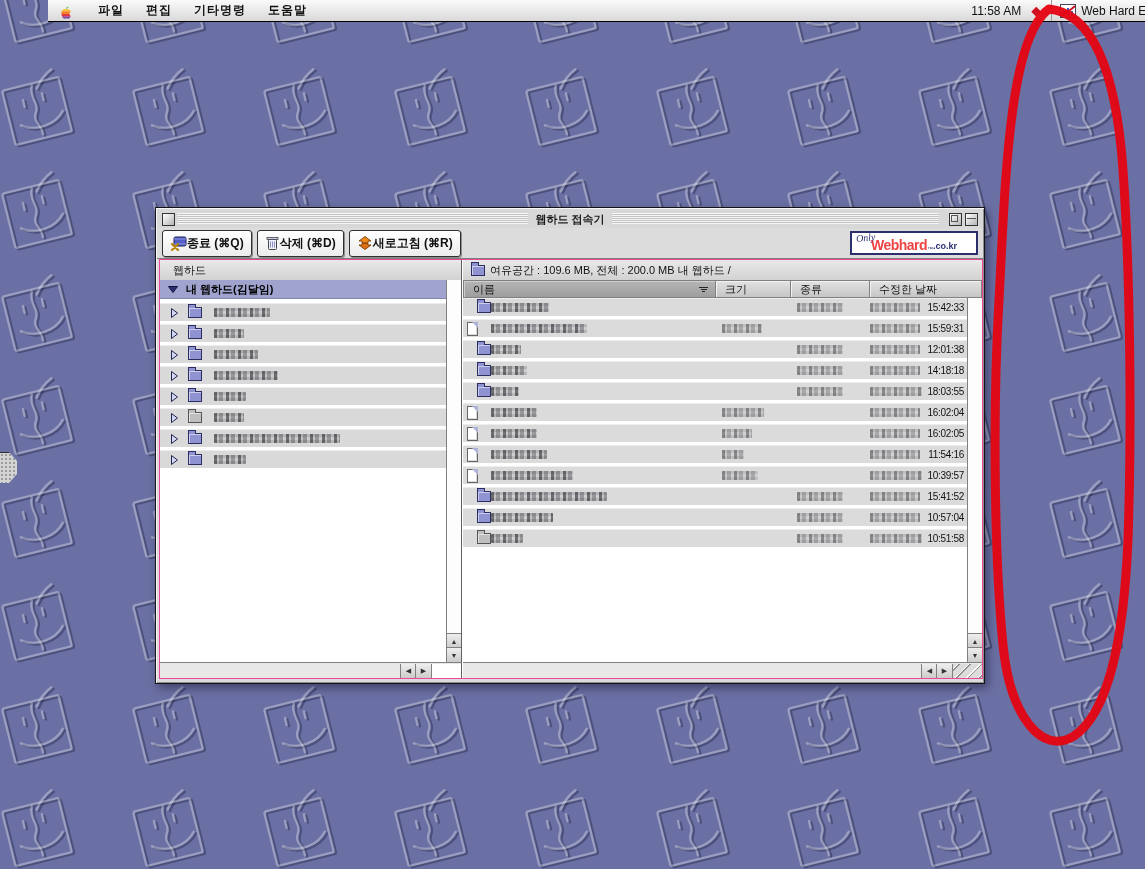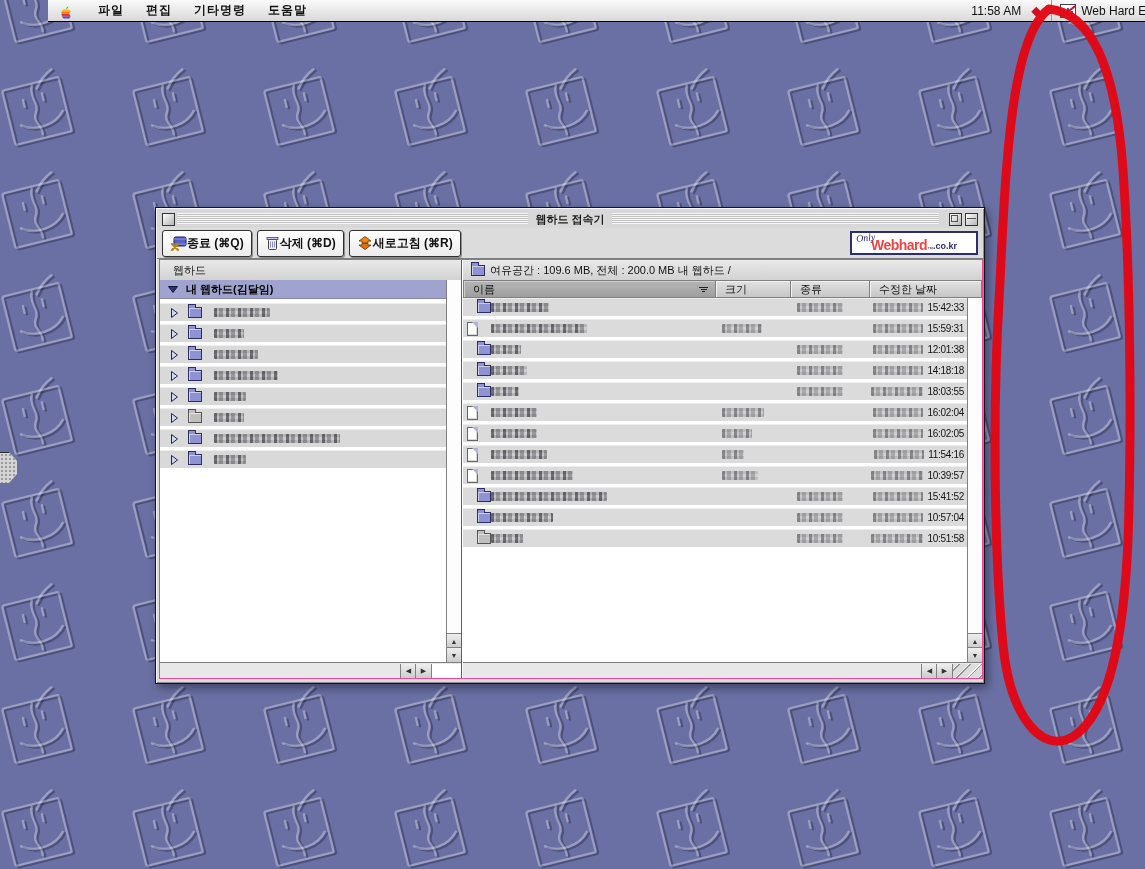--- a/index.html
+++ b/index.html
@@ -104,21 +104,21 @@
   .sort-lines{margin-left:auto;margin-right:7px;display:flex;flex-direction:column;gap:1px;align-items:center;}
   .sort-lines i{display:block;height:1px;background:#222;}
   .sort-lines i:nth-child(1){width:9px;}.sort-lines i:nth-child(2){width:6px;}.sort-lines i:nth-child(3){width:3px;}
   #file-rows{position:absolute;left:0;top:38px;width:504px;bottom:16px;background:#fff;overflow:hidden;}
   .frow{height:17px;margin-bottom:3px;background:#dbdbdb;border-top:1px solid #ededed;position:relative;}
   .frow .cell{position:absolute;top:0;height:17px;display:flex;align-items:center;}
   .frow .cl-icon{left:4px;}
   .frow .cl-name{left:28px;}
   .frow .cl-size{left:259px;}
   .frow .cl-kind{left:334px;}
-  .frow .cl-date{left:407px;width:94px;justify-content:flex-end;gap:4px;}
+  .frow .cl-date{left:407px;width:94px;justify-content:space-between;gap:4px;}
   .frow .time{font-size:10px;color:#111;letter-spacing:-.3px;white-space:nowrap;}
   
   .vscroll{position:absolute;top:20px;right:0;width:15px;bottom:16px;background:#fdfdfd;border-left:1px solid #808080;box-sizing:border-box;}
   #rpanel .vscroll{top:38px;}
   .vscroll .arr{position:absolute;left:0;width:14px;height:14px;background:linear-gradient(#eee,#ccc);
     border-top:1px solid #808080;display:flex;align-items:center;justify-content:center;font-size:7px;color:#333;}
   .vscroll .up{bottom:14px;}
   .vscroll .dn{bottom:0;}
   .hscroll{position:absolute;left:0;bottom:0;right:0;height:16px;background:#e8e8e8;border-top:1px solid #808080;box-sizing:border-box;}
   .hscroll .arr{position:absolute;top:1px;width:15px;height:14px;background:linear-gradient(#eee,#ccc);

